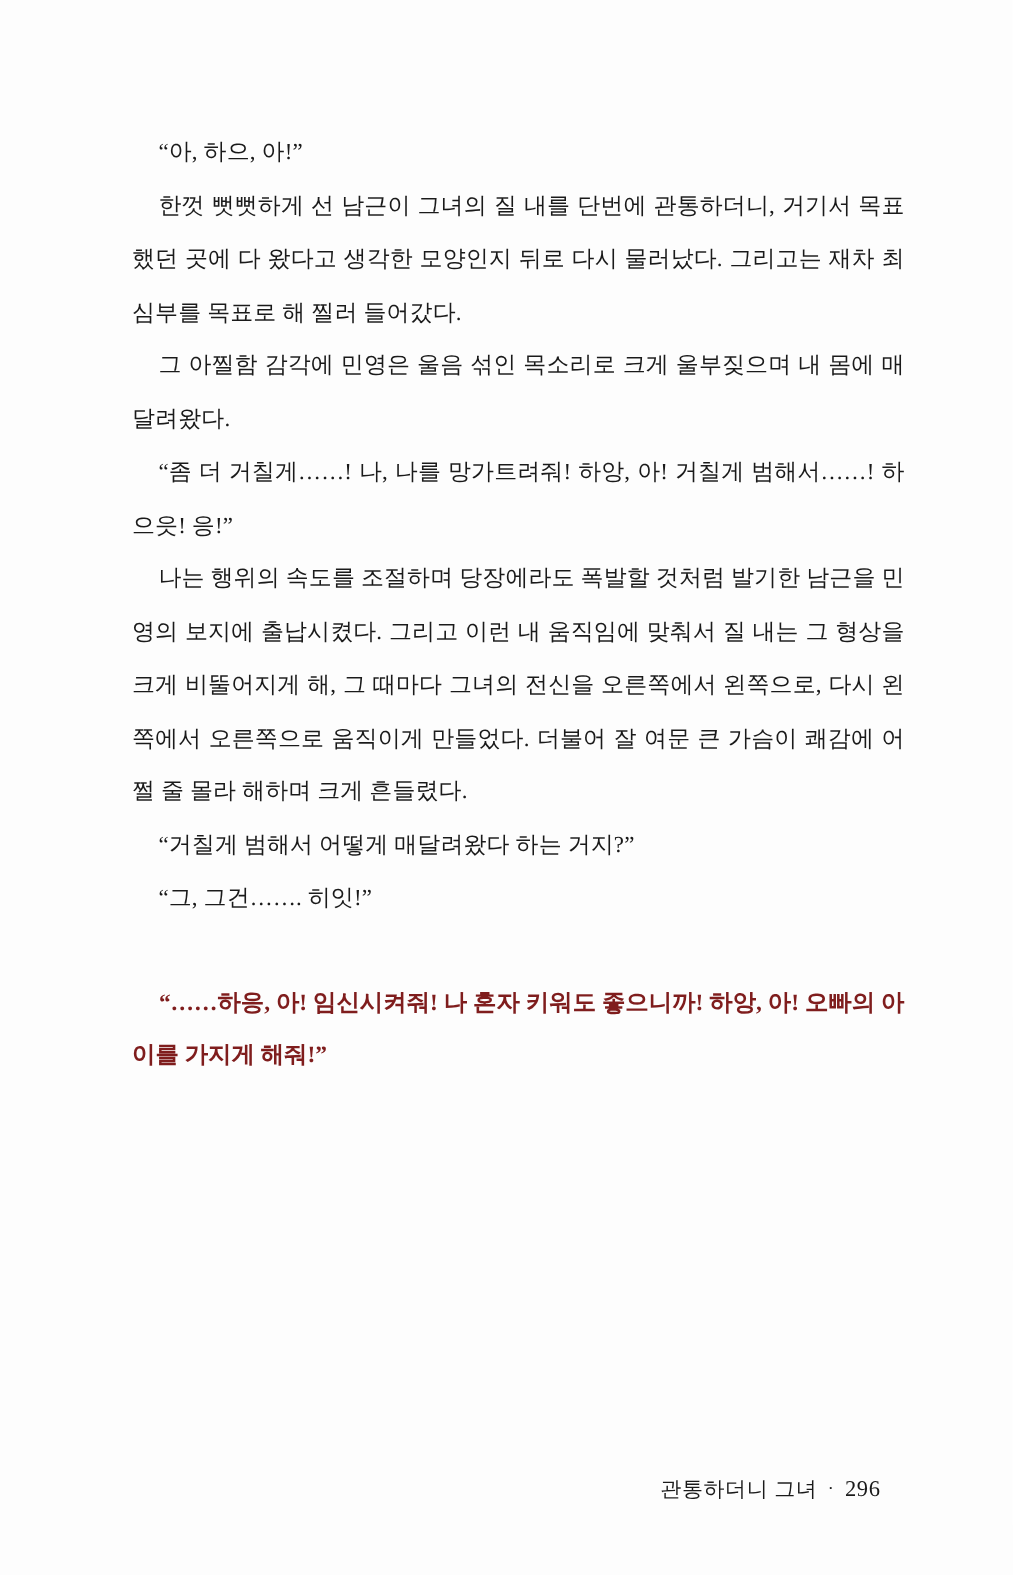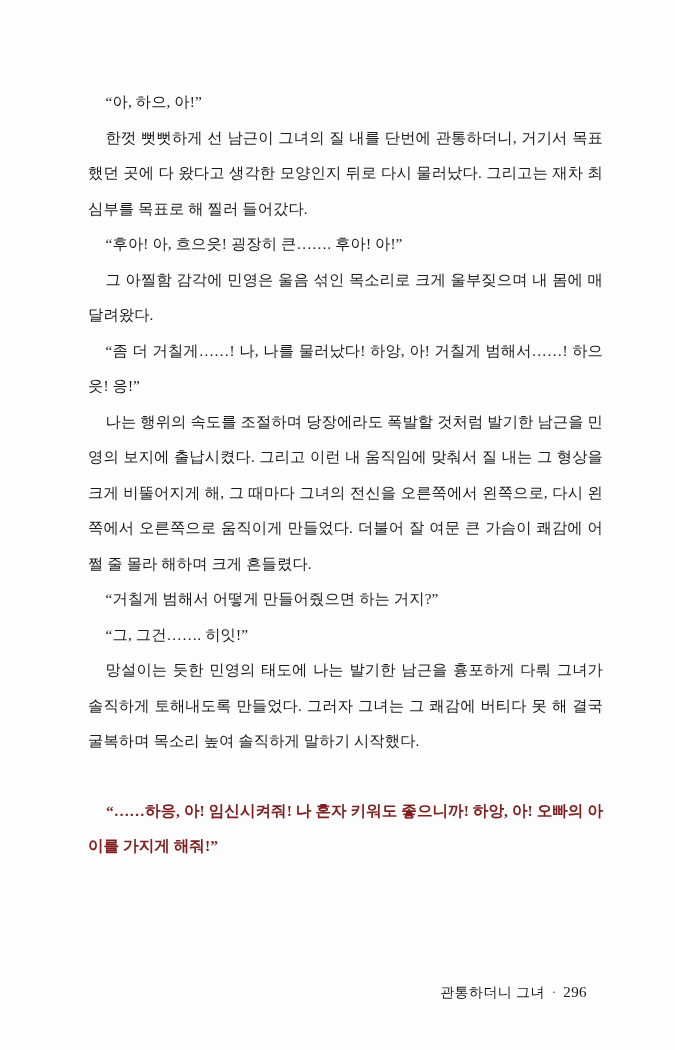--- a/index.html
+++ b/index.html
@@ -68,27 +68,25 @@
   }
 </style>
 </head>
 <body>
 
 <div class="page">
 
   <div class="body-text">
     <p class="para dialogue">“아, 하으, 아!”</p>
     <p class="para">한껏 뻣뻣하게 선 남근이 그녀의 질 내를 단번에 관통하더니, 거기서 목표했던 곳에 다 왔다고 생각한 모양인지 뒤로 다시 물러났다. 그리고는 재차 최심부를 목표로 해 찔러 들어갔다.</p>
-    <p class="para dialogue">“후아! 아, 흐으읏! 굉장히 큰……. 후아! 아!”</p>
     <p class="para">그 아찔함 감각에 민영은 울음 섞인 목소리로 크게 울부짖으며 내 몸에 매달려왔다.</p>
-    <p class="para dialogue">“좀 더 거칠게……! 나, 나를 물러났다! 하앙, 아! 거칠게 범해서……! 하으읏! 응!”</p>
+    <p class="para dialogue">“좀 더 거칠게……! 나, 나를 망가트려줘! 하앙, 아! 거칠게 범해서……! 하으읏! 응!”</p>
     <p class="para">나는 행위의 속도를 조절하며 당장에라도 폭발할 것처럼 발기한 남근을 민영의 보지에 출납시켰다. 그리고 이런 내 움직임에 맞춰서 질 내는 그 형상을 크게 비뚤어지게 해, 그 때마다 그녀의 전신을 오른쪽에서 왼쪽으로, 다시 왼쪽에서 오른쪽으로 움직이게 만들었다. 더불어 잘 여문 큰 가슴이 쾌감에 어쩔 줄 몰라 해하며 크게 흔들렸다.</p>
-    <p class="para dialogue">“거칠게 범해서 어떻게 만들어줬으면 하는 거지?”</p>
+    <p class="para dialogue">“거칠게 범해서 어떻게 매달려왔다 하는 거지?”</p>
     <p class="para dialogue">“그, 그건……. 히잇!”</p>
-    <p class="para">망설이는 듯한 민영의 태도에 나는 발기한 남근을 흉포하게 다뤄 그녀가 솔직하게 토해내도록 만들었다. 그러자 그녀는 그 쾌감에 버티다 못 해 결국 굴복하며 목소리 높여 솔직하게 말하기 시작했다.</p>
   </div>
 
   <p class="emphasis-block">“……하응, 아! 임신시켜줘! 나 혼자 키워도 좋으니까! 하앙, 아! 오빠의 아이를 가지게 해줘!”</p>
 
   <div class="footer">
     <span>관통하더니 그녀</span><span class="sep">·</span><span class="pagenum">296</span>
   </div>
 
 </div>
 

